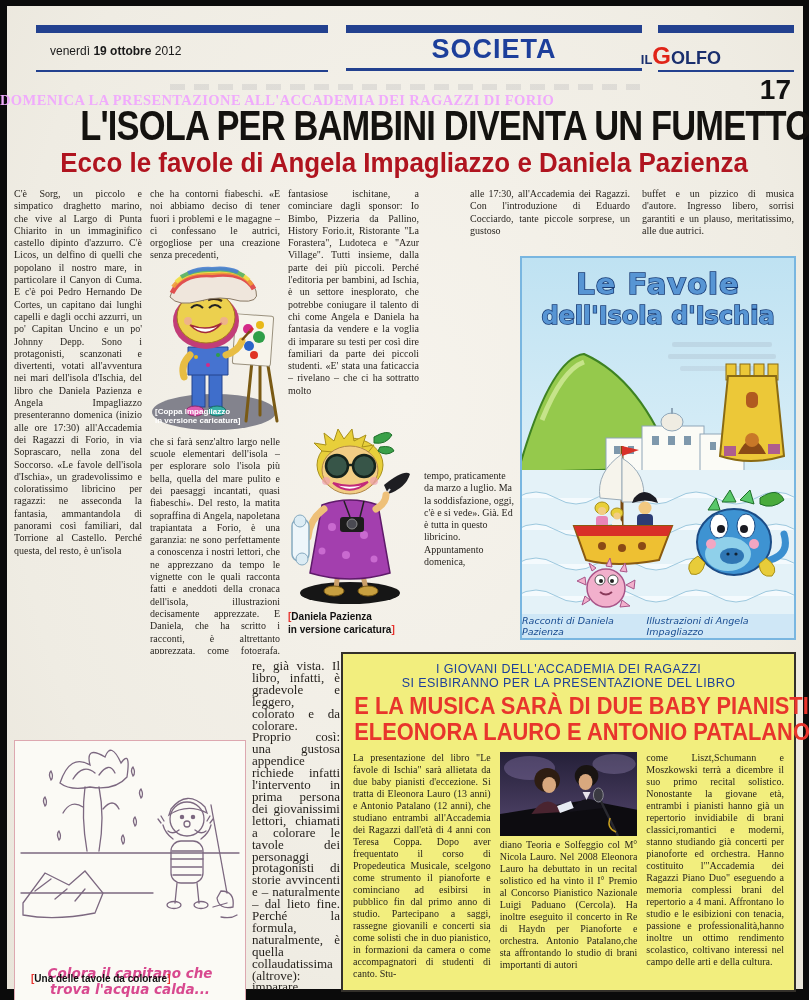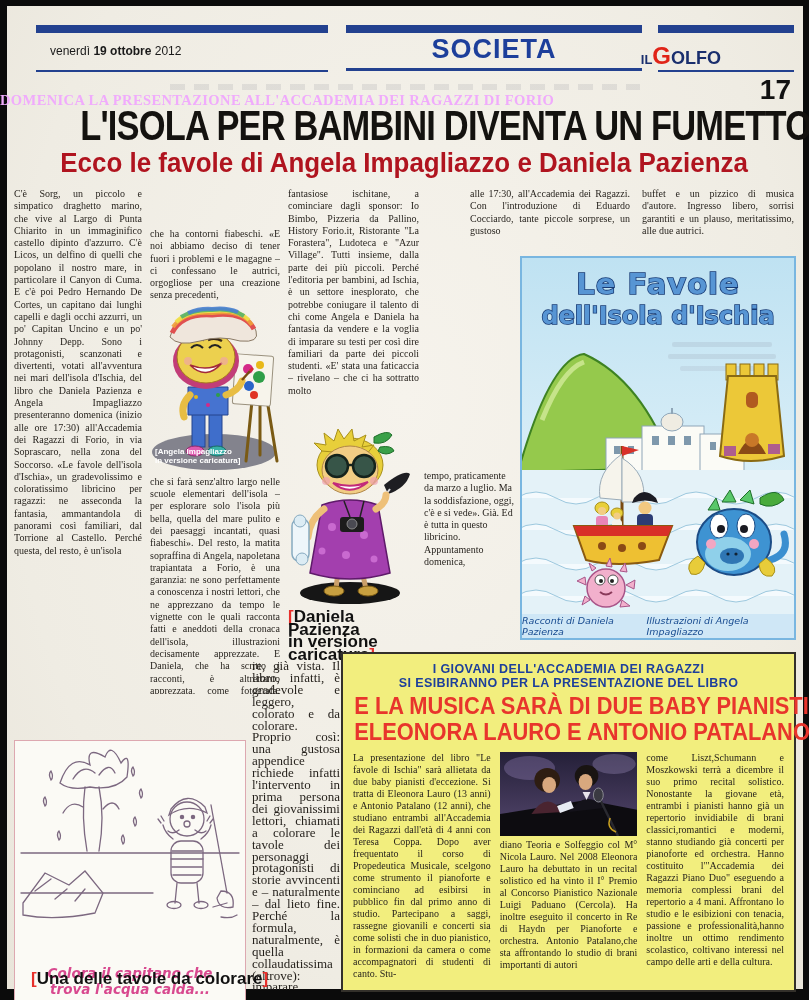--- a/index.html
+++ b/index.html
@@ -25,48 +25,48 @@
       font-family:Liberation Serif, serif;font-weight:800;font-size:14.5px;letter-spacing:.4px;}
   .headline{left:0;right:0;top:102px;text-align:center;color:#14120f;}
   .headline span{display:inline-block;transform:scaleX(.82);transform-origin:center;
       font-family:"Liberation Sans",sans-serif;font-weight:800;font-size:42px;letter-spacing:-1px;white-space:nowrap;}
   .subhead{left:0;right:0;top:148px;text-align:center;color:#b0141f;}
   .subhead span{display:inline-block;transform:scaleX(.96);font-family:"Liberation Sans",sans-serif;
       font-weight:800;font-size:27px;white-space:nowrap;}
   
   .bodycol{font-size:10px;line-height:12.3px;text-align:justify;color:#231f1a;overflow:hidden;}
   #col1{left:14px;top:188px;width:128px;height:508px;}
-  #col2{left:150px;top:188px;width:130px;height:466px;margin-top:40px;}
+  #col2{left:150px;top:188px;width:130px;height:466px;}
   #colD{left:252px;top:660px;width:88px;height:330px;font-size:13px;line-height:11.9px;}
   #col3{left:288px;top:188px;width:131px;}
   #col3 .txt{height:232px;overflow:hidden;}
   #col3b{left:424px;top:470px;width:92px;height:180px;text-align:left;}
   #col4{left:470px;top:188px;width:160px;height:64px;}
   #col5{left:642px;top:188px;width:152px;height:64px;}
   .fig{position:relative;margin:3px 0;}
   .fig-caption-white{position:absolute;left:5px;bottom:8px;width:86px;color:#fff;
       font-family:"Liberation Sans",sans-serif;font-weight:700;font-size:8px;line-height:9px;}
-  .caption-black{font-family:"Liberation Sans",sans-serif;font-weight:700;font-size:17px;line-height:12.5px;color:#111;
+  .caption-black{font-family:"Liberation Sans",sans-serif;font-weight:700;font-size:10px;line-height:12.5px;color:#111;
       text-align:left;margin-top:2px;}
   .caption-black .bk{color:#e7302b;}
   
   .cover{left:520px;top:256px;width:276px;height:384px;border:2px solid #79b6e0;background:#dceef8;box-sizing:border-box;}
   .cover-caption{position:absolute;left:0;right:0;bottom:0;height:24px;background:#cfe7f6;
       display:flex;align-items:center;justify-content:space-evenly;
       font-style:italic;font-size:9.5px;color:#164a8f;font-family:"DejaVu Sans",sans-serif;}
   
   .plate{left:14px;top:700px;width:232px;height:268px;background:#fbfaf5;border:1px solid #dda8b0;box-sizing:border-box;margin-top:40px;}
   .plate-inner-caption{position:absolute;left:0;right:0;bottom:10px;text-align:center;color:#d8498f;
       font-family:"DejaVu Sans",sans-serif;font-weight:800;font-style:italic;font-size:13.5px;line-height:16px;}
   .plate-caption{left:14px;top:971px;width:250px;margin-left:17px;}
   
   .musicbox{left:341px;top:652px;width:455px;height:340px;background:#f2ee7e;border:2px solid #33302a;box-sizing:border-box;
       padding-top:8px;}
   .mb-kicker{text-align:center;color:#1d3f9b;font-family:"Liberation Sans",sans-serif;
-      font-weight:700;font-size:12.5px;line-height:14px;letter-spacing:.4px;}
+      font-weight:400;font-size:12.5px;line-height:14px;letter-spacing:.4px;}
   .mb-headline{text-align:center;color:#e8352c;margin-top:3px;}
   .mb-headline div{transform:scaleX(.95);transform-origin:center;
       font-family:"Liberation Sans",sans-serif;font-weight:800;font-size:23px;line-height:26px;white-space:nowrap;}
   .mb-cols{display:flex;gap:9px;padding:7px 10px 0 10px;}
   .mb-col{flex:1;font-size:10px;line-height:12px;text-align:justify;color:#231f1a;overflow:hidden;height:226px;}
   .mb-photo{width:100%;height:84px;margin-bottom:3px;display:block;}
   svg{display:block;}
 </style>
 </head>
 <body>
@@ -138,21 +138,21 @@
         <circle cx="38" cy="56" r="4" fill="#f0a0b0" opacity=".6"></circle>
           <circle cx="74" cy="56" r="4" fill="#f0a0b0" opacity=".6"></circle>
         <path d="M20 32 Q28 4 62 7 Q98 2 106 26 Q110 38 90 36 Q70 30 50 36 Q28 42 20 32 Z" fill="#efe6dc" stroke="#8a7a66"></path>
         <path d="M22 28 Q32 8 62 10 Q94 6 104 24" stroke="#e05050" stroke-width="5" fill="none"></path>
         <path d="M23 22 Q34 6 62 8 Q92 4 102 20" stroke="#f0a03a" stroke-width="4" fill="none" opacity=".9"></path>
         <path d="M26 17 Q38 5 62 6 Q88 3 99 15" stroke="#efe24a" stroke-width="4" fill="none" opacity=".9"></path>
         <path d="M31 12 Q44 4 62 5 Q82 3 94 11" stroke="#56b06a" stroke-width="4" fill="none" opacity=".9"></path>
         <path d="M38 8 Q50 3 62 4 Q76 2 88 7" stroke="#4a7fd0" stroke-width="4" fill="none" opacity=".9"></path>
       </svg>
       <div class="fig-caption-white">
-        <div>[Angela Impagliazzo</div>
+        <div>[Coppa Impagliazzo</div>
         <div>in versione caricatura]</div>
       </div>
     </div>
     <span>che si farà senz'altro largo nelle scuole elementari dell'isola – per esplorare solo l'isola più bella, quella del mare pulito e dei paesaggi incantati, quasi fiabeschi». Del resto, la matita sopraffina di Angela, napoletana trapiantata a Forio, è una garanzia: ne sono perfettamente a conoscenza i nostri lettori, che ne apprezzano da tempo le vignette con le quali racconta fatti e aneddoti della cronaca dell'isola, illustrazioni decisamente apprezzate. E Daniela, che ha scritto i racconti, è altrettanto apprezzata, come fotografa. L'idea? «E' venuta guardandoci e capendoci. Produrre un libro tutto nostro, per i bambini, è stata una sfida stimolante». E, a quanto pa-</span>
   </div>
 
   <div id="colD" class="abs bodycol">re, già vista. Il libro, infatti, è gradevole e leggero, colorato e da colorare. Proprio così: una gustosa appendice richiede infatti l'intervento in prima persona dei giovanissimi lettori, chiamati a colorare le tavole dei personaggi protagonisti di storie avvincenti e – naturalmente – dal lieto fine. Perché la formula, naturalmente, è quella collaudatissima (altrove): imparare divertendosi. E c'è chi ha creduto nel progetto delle due affiatatissime e</div>
 
   <div id="col3" class="abs bodycol">
     <div class="txt">fantasiose ischitane, a cominciare dagli sponsor: Io Bimbo, Pizzeria da Pallino, History Forio.it, Ristorante "La Forastera", Ludoteca e "Azur Village". Tutti insieme, dalla parte dei più piccoli. Perché l'editoria per bambini, ad Ischia, è un settore inesplorato, che potrebbe coniugare il talento di chi come Angela e Daniela ha fantasia da vendere e la voglia di imparare su testi per così dire familiari da parte dei piccoli studenti. «E' stata una faticaccia – rivelano – che ci ha sottratto molto</div>

